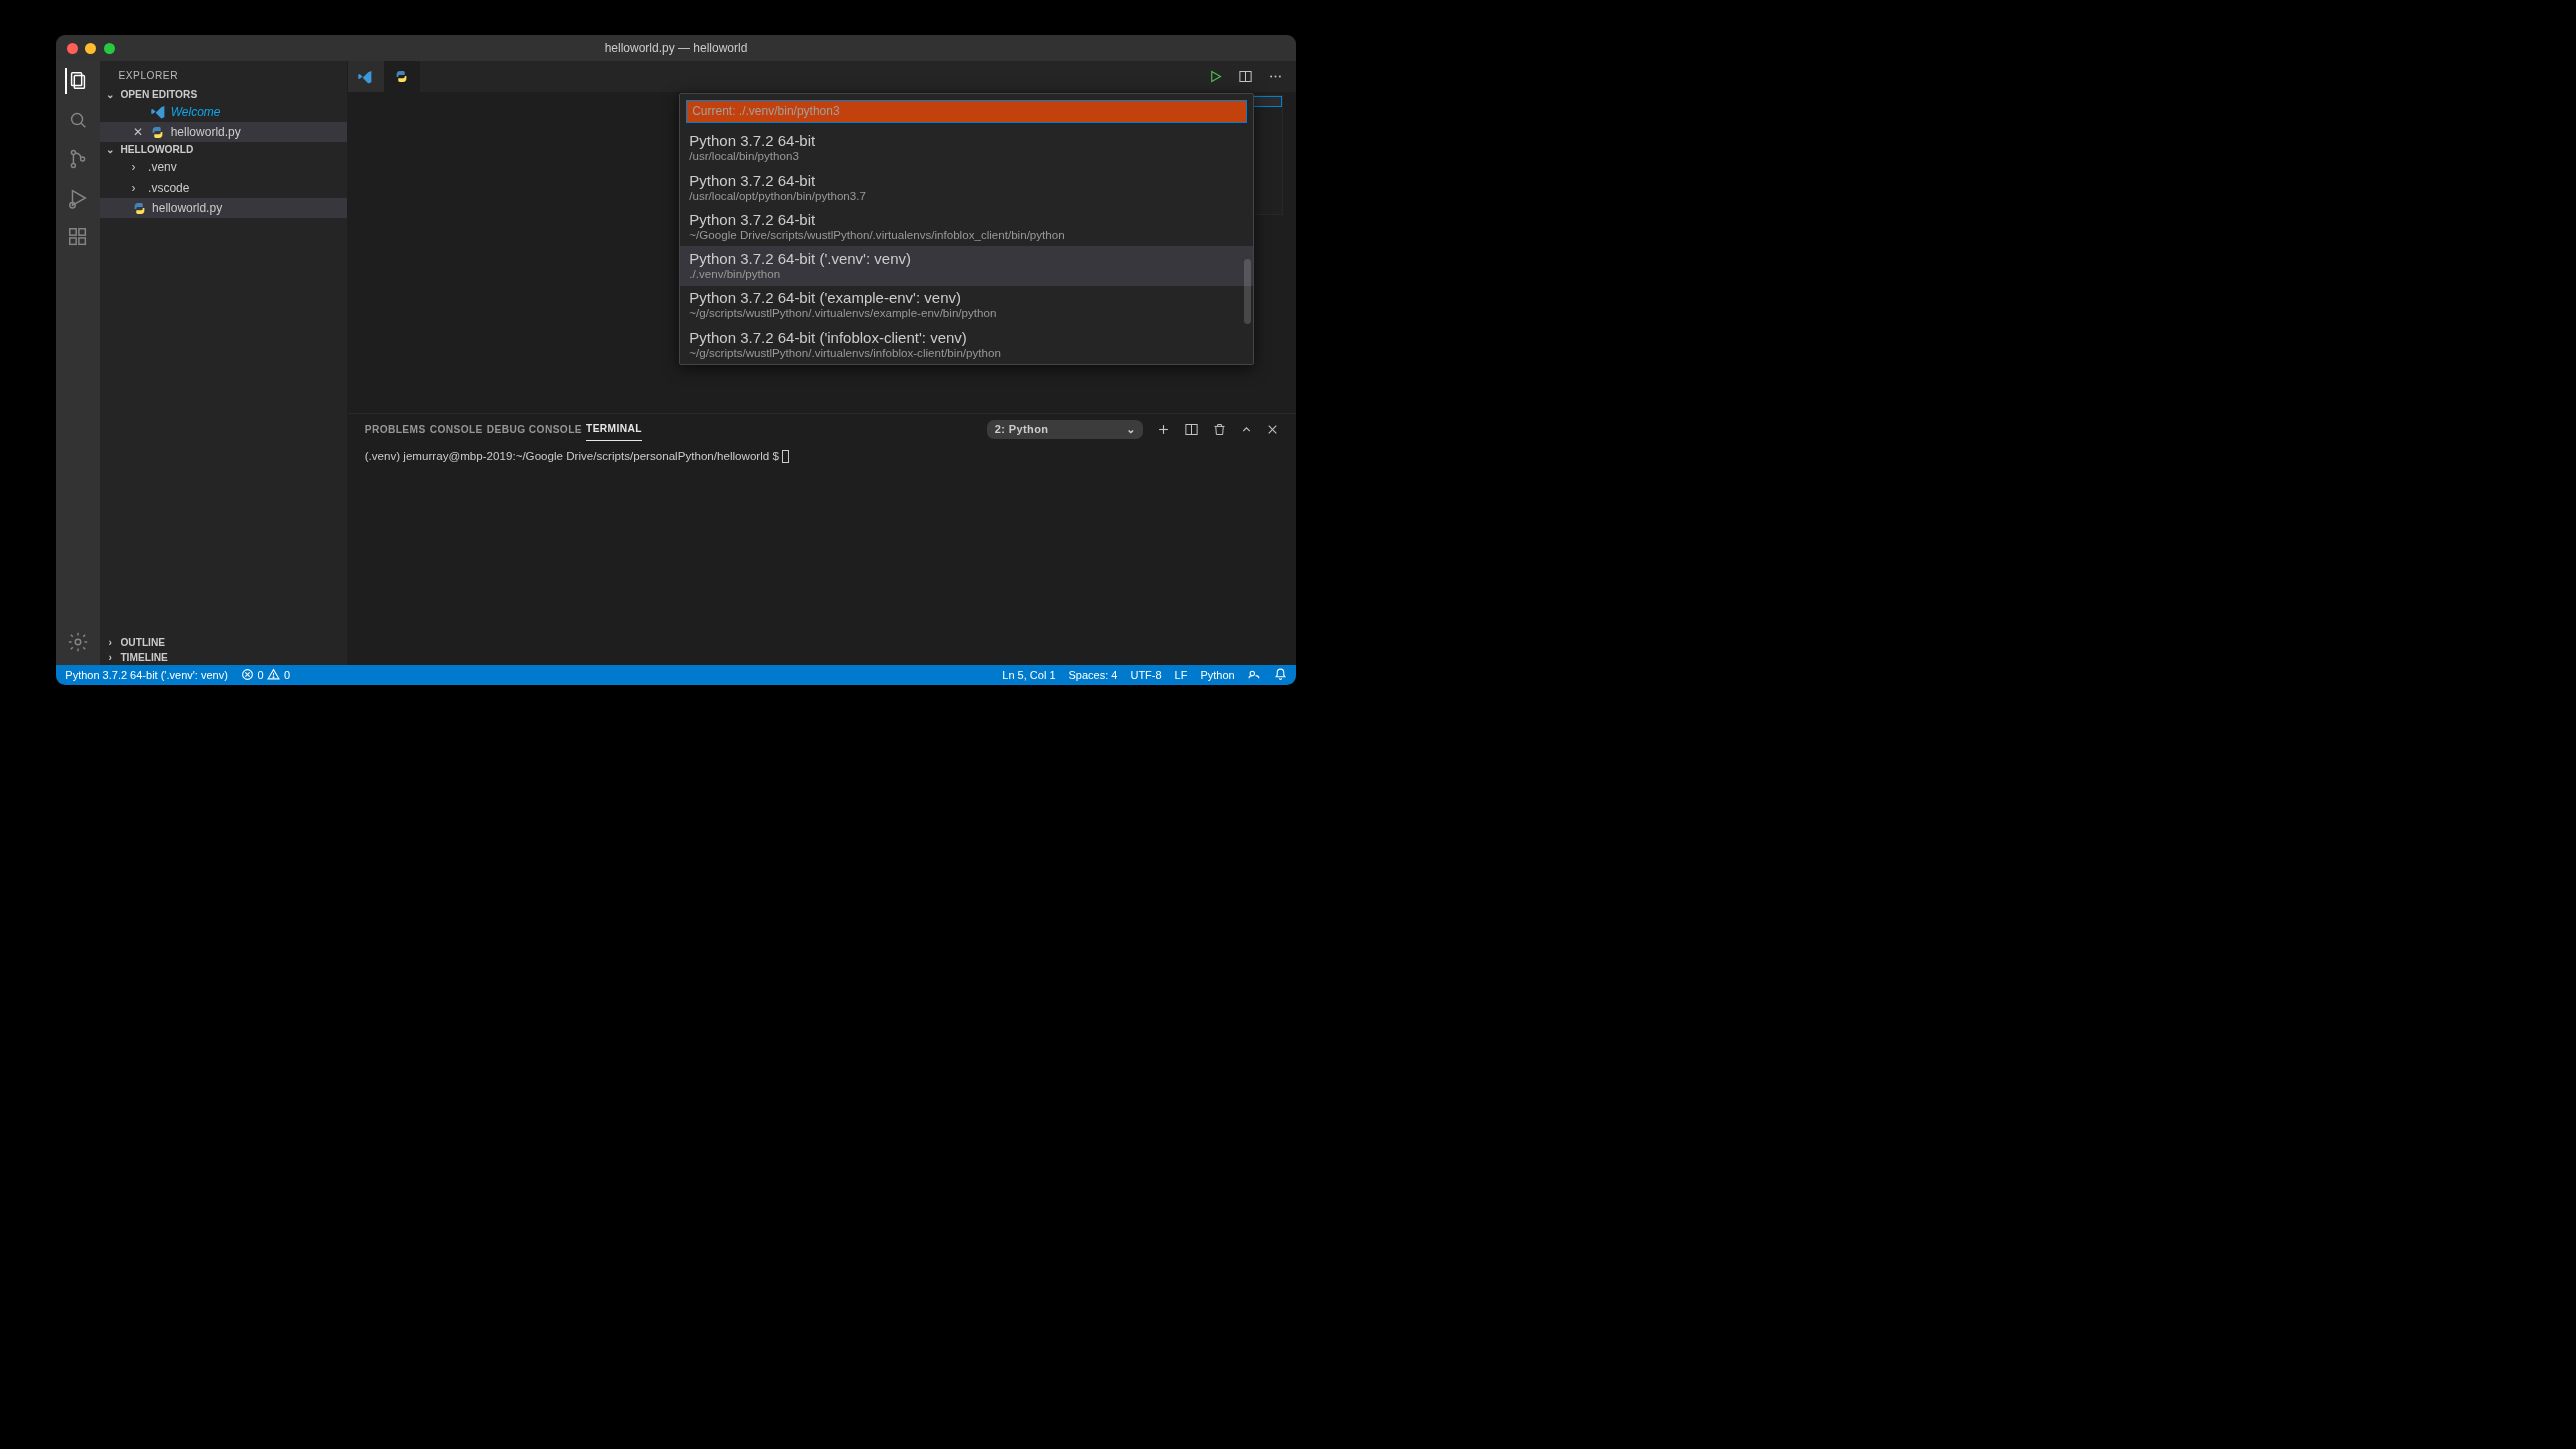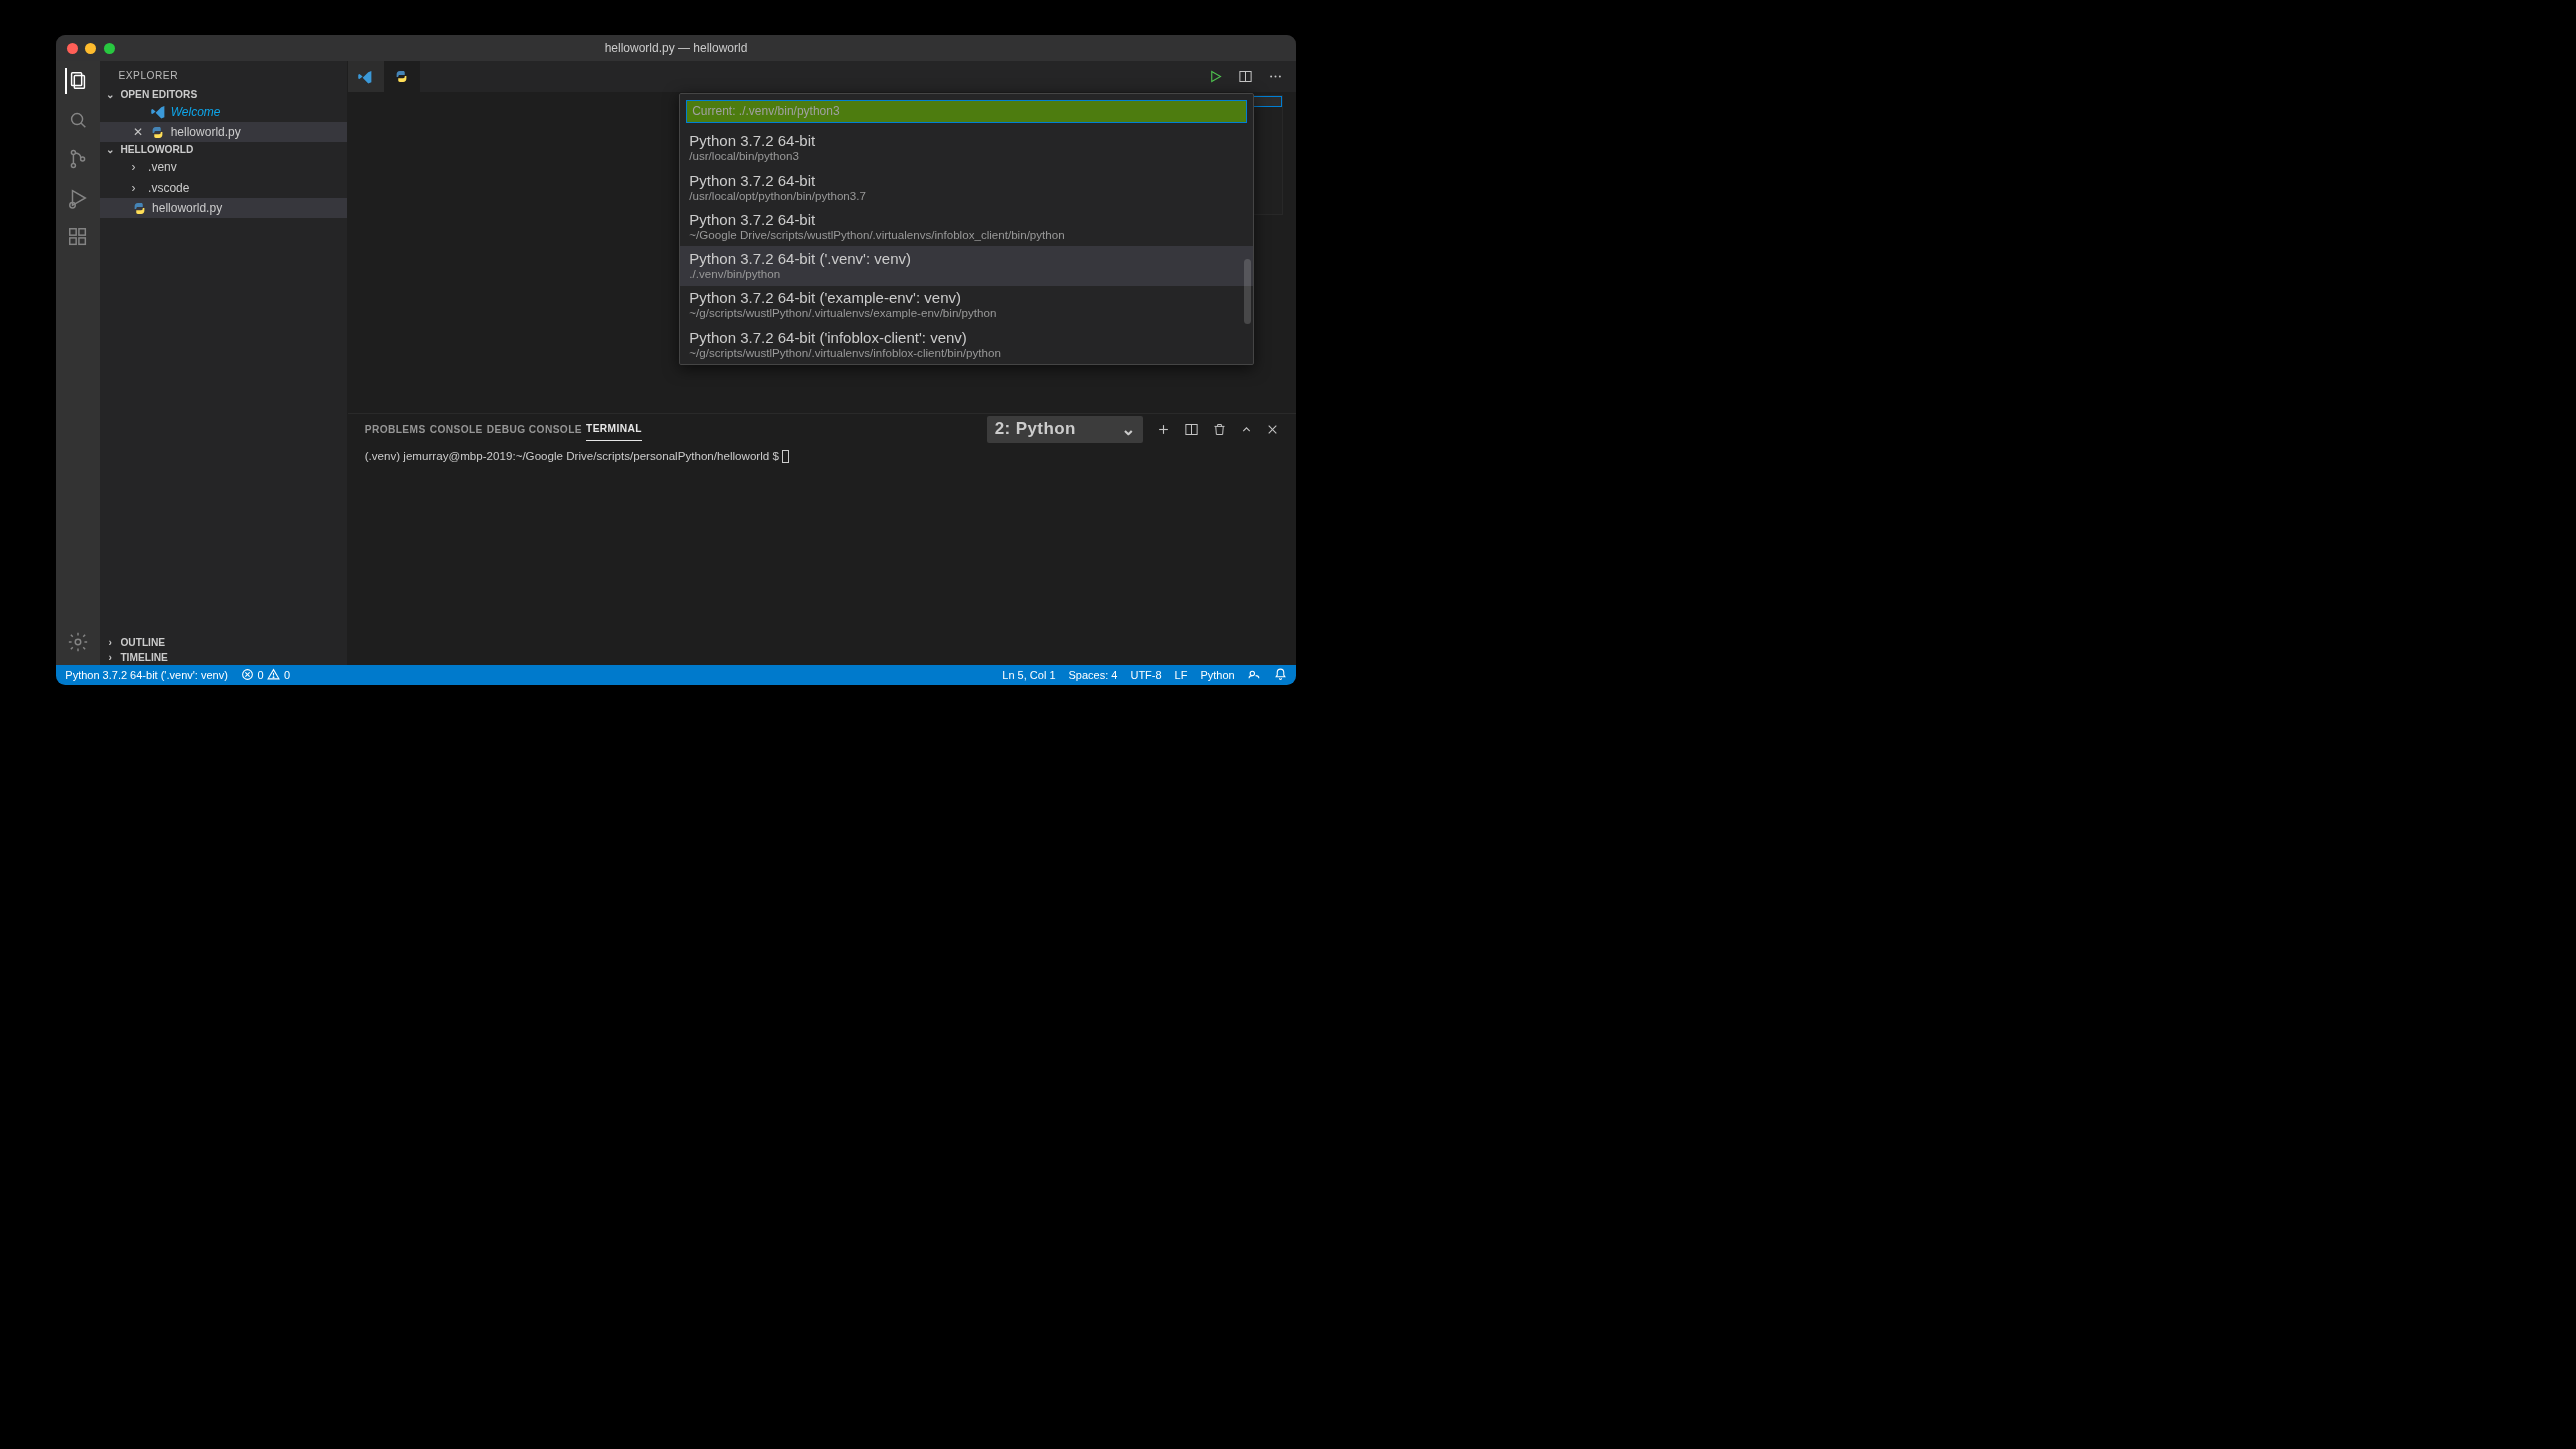--- a/index.html
+++ b/index.html
@@ -82,40 +82,40 @@
   }
   .panel-tabs {
     display: flex; align-items: center; height: 31.5px; padding: 0 16.7px; gap: 4px;
     color: #969696; font-size: 10.2px; letter-spacing: 0.4px; font-weight: bold;
   }
   .panel-tab { cursor: pointer; padding: 5.6px 0; }
   .panel-tab.active { color: #e7e7e7; border-bottom: 0.9px solid #e7e7e7; }
   .panel-right { margin-left: auto; display: flex; align-items: center; gap: 13px; color: #c5c5c5; }
   .term-select {
     display: flex; align-items: center; justify-content: space-between;
-    background: #3c3c3c; padding: 2.8px 7.4px; border-radius: 2px; width: 156px; font-size: 17px; color: #cccccc;
+    background: #3c3c3c; padding: 2.8px 7.4px; border-radius: 7px; width: 156px; font-size: 11px; color: #cccccc;
     cursor: pointer;
   }
   .terminal-body { flex: 1; padding: 3.7px 16.7px; font-family: Liberation Sans, sans-serif; font-size: 11.6px; color: #cccccc; white-space: pre; }
   .cursor-box { display: inline-block; width: 6.5px; height: 13px; border: 0.9px solid #cccccc; vertical-align: middle; }
   .statusbar {
     height: 20.4px; background: #007acc; color: #ffffff; display: flex; align-items: center;
     font-size: 11px; padding: 0 9.3px; gap: 13px;
   }
   .statusbar .sb-item { display: flex; align-items: center; gap: 3.7px; cursor: pointer; }
   .sb-spacer { flex: 1; }
   
   .quickpick {
     position: absolute; top: 32px; left: 331px; width: 575px;
     background: #252526; box-shadow: 0 3.7px 15px rgba(0,0,0,0.6);
     border: 0.9px solid #454545; border-radius: 1.9px; z-index: 50;
   }
   .qp-input-wrap { padding: 5.6px; }
   .qp-input {
-    width: 100%; background: #4d7c0f; border: 0.9px solid #007fd4; color: #cccccc;
+    width: 100%; background: #c2410c; border: 0.9px solid #007fd4; color: #cccccc;
     padding: 3.7px 5.6px; font-size: 12px; outline: none; font-family: inherit;
   }
   .qp-input::placeholder { color: #a0a0a0; }
   .qp-list { max-height: 297px; overflow: hidden; position: relative; }
   .qp-item { padding: 3.7px 9.3px 5.6px 9.3px; cursor: pointer; }
   .qp-item.selected { background: #37373d; }
   .qp-label { color: #cccccc; font-size: 15px; }
   .qp-desc { color: #999999; font-size: 11.6px; }
   .qp-scrollbar {
     position: absolute; right: 1.9px; top: 130px; width: 7.4px; height: 65px;

